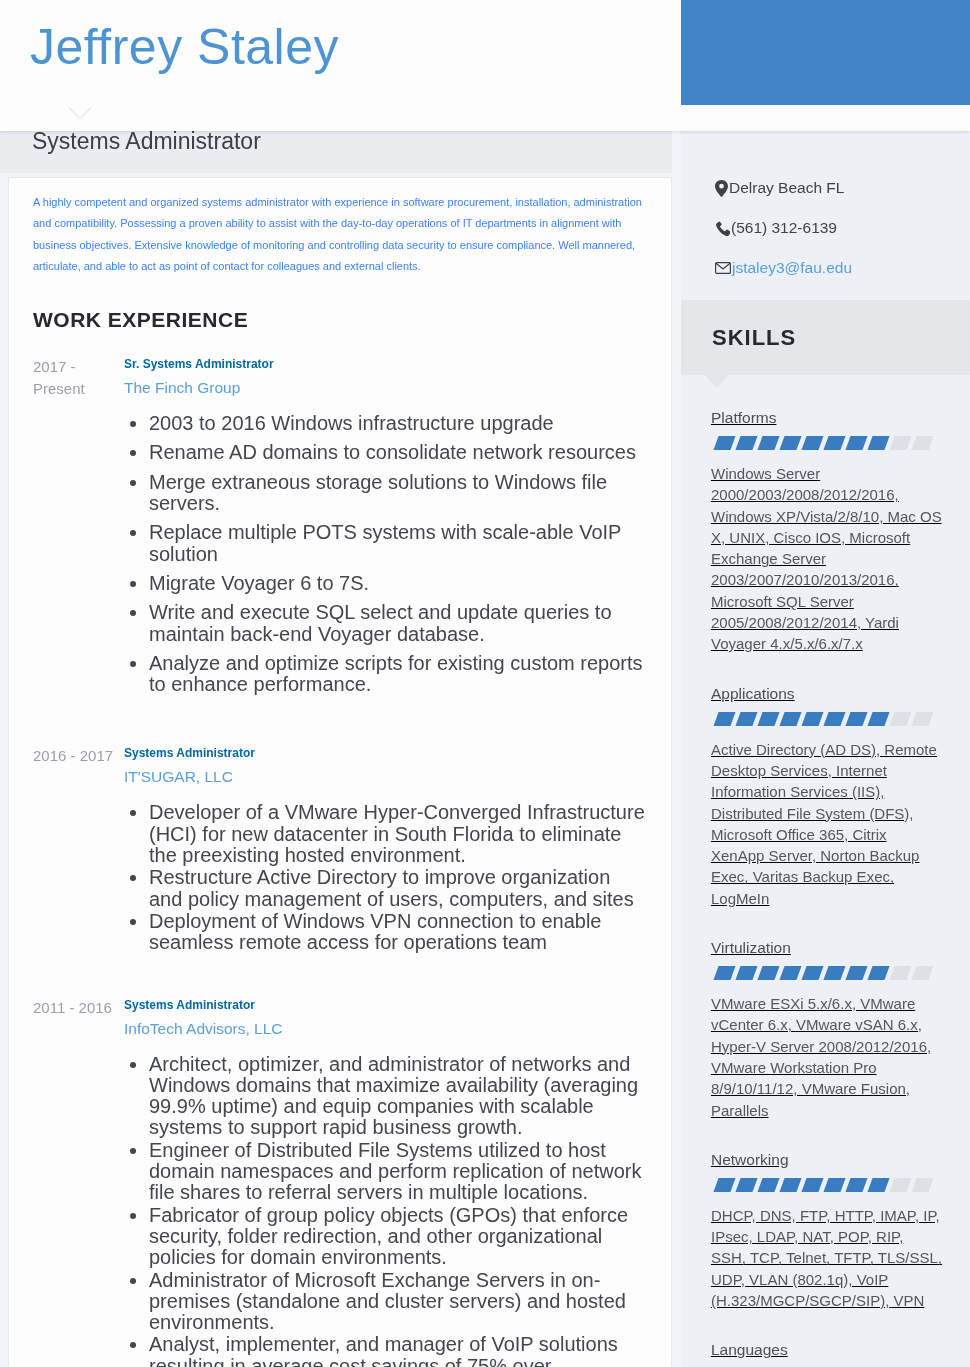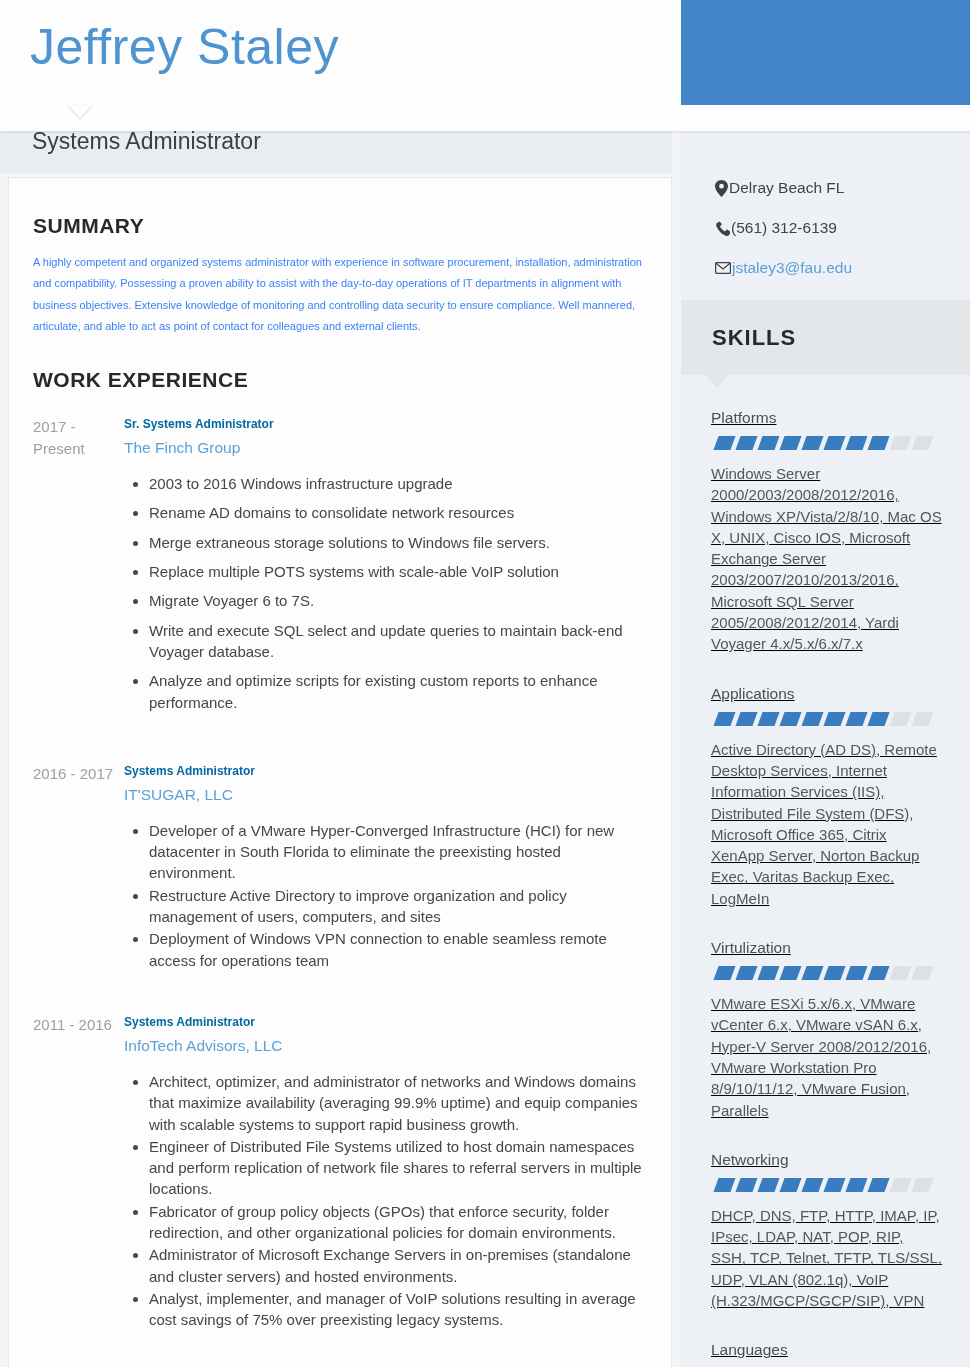--- a/index.html
+++ b/index.html
@@ -51,21 +51,21 @@
   .summary-text {
     margin-top:14px; font-size:11px; line-height:21.3px; color:#3b82f6;
   }
   .work-heading { margin-top:31px; }
   .job { display:grid; grid-template-columns:91px 1fr; margin-top:22px; }
   .job + .job { margin-top:40px; }
   .j-dates { font-size:15px; color:#9aa0a5; line-height:22px; padding-top:2px; }
   .j-title { font-size:12px; font-weight:700; color:#0369a1; line-height:20px; }
   .j-company { font-size:15.5px; color:#5ba0d8; margin-top:5px; text-decoration:none; display:inline-block; }
   .j-bullets { margin-top:16px; padding-left:25px; list-style:disc; }
-  .j-bullets li { font-size:15px; line-height:21.3px; color:#43474b; margin-bottom:1px; }
+  .j-bullets li { font-size:20px; line-height:21.3px; color:#43474b; margin-bottom:1px; }
   .j-bullets.spaced li { margin-bottom:8px; }
   
   .sidebar {
     position:absolute; left:681px; top:105px; width:289px; height:1262px;
     background:#edf1f5; z-index:2;
   }
   .contact { padding:75px 16px 0 34px; }
   .c-item { display:flex; align-items:center; gap:1px; margin-bottom:24px;
     font-size:15.5px; color:#3f4347; height:16px; }
   .c-item svg { flex:0 0 auto; display:block; }
@@ -98,21 +98,20 @@
   <div class="name">Jeffrey Staley</div>
 </div>
 <div class="header-blue"></div>
 <div class="header-tail"></div>
 
 <div class="title-band">
   <div class="job-title-text">Systems Administrator</div>
 </div>
 
 <div class="card">
-  <div class="section-heading summary-heading">SUMMARY</div>
   <p class="summary-text">A highly competent and organized systems administrator with experience in software procurement, installation, administration and compatibility. Possessing a proven ability to assist with the day-to-day operations of IT departments in alignment with business objectives. Extensive knowledge of monitoring and controlling data security to ensure compliance. Well mannered, articulate, and able to act as point of contact for colleagues and external clients.</p>
 
   <div class="section-heading work-heading">WORK EXPERIENCE</div>
   <div>
   <div class="job">
     <div class="j-dates">2017 - Present</div>
     <div>
       <div class="j-title">Sr. Systems Administrator</div>
       <a class="j-company" href="#">The Finch Group</a>
       <ul class="j-bullets spaced">

